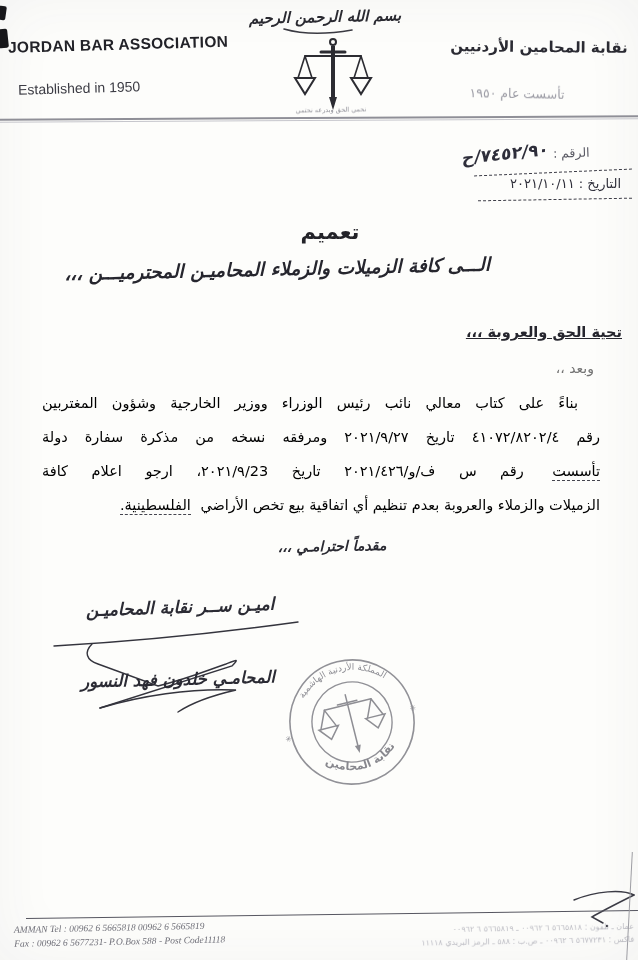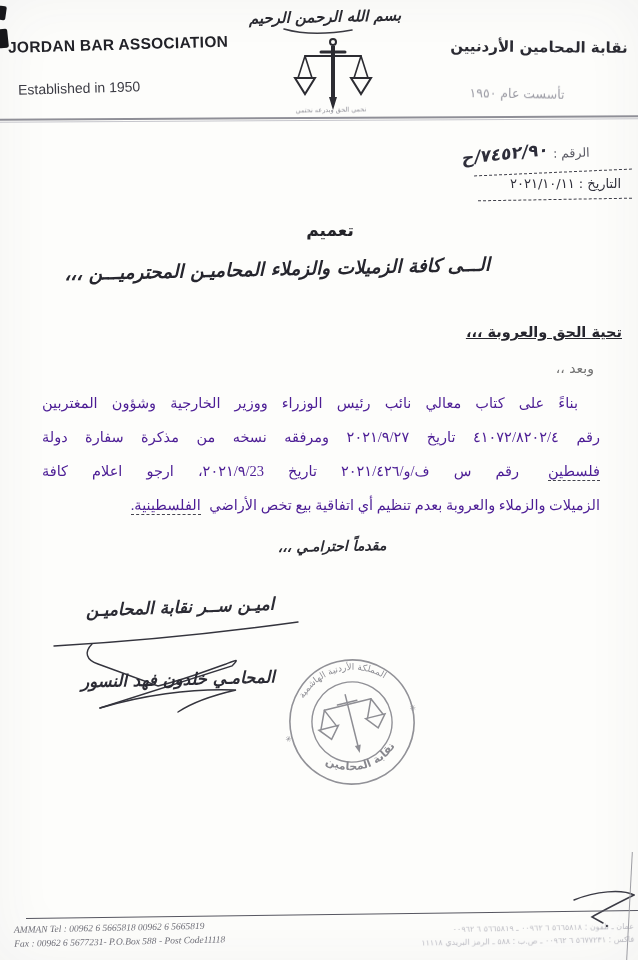--- a/index.html
+++ b/index.html
@@ -58,30 +58,30 @@
     transform: rotate(-4deg) skewX(-10deg); letter-spacing: 1px;
   }
   .ref-date { left: 478px; top: 176px; width: 152px; text-align: left; color: #2f2f3a; font-size: 13px; margin-left: 32px; }
   .dash-u { border-bottom: 1.6px dashed #3e3e48; }
   .u-num { left: 474px; top: 172px; width: 158px; transform: rotate(-2.5deg); }
   .u-date { left: 478px; top: 199px; width: 154px; transform: rotate(-1deg); }
 
   
   .title {
     left: 230px; top: 220px; width: 200px; text-align: center;
-    font-size: 17px; font-weight: bold; letter-spacing: 1px; color: #232329;
+    font-size: 21px; font-weight: bold; letter-spacing: 1px; color: #232329;
   }
   .addressee {
     left: 100px; top: 258px; width: 390px; text-align: center;
     font-size: 18.5px; font-weight: bold; font-style: italic; color: #26262e;
     transform: rotate(-1.3deg);
   }
   .greeting { right: 16px; top: 324px; font-size: 14.5px; font-weight: bold; color: #26262e; text-decoration: underline; }
   .opening { right: 44px; top: 360px; font-size: 14px; color: #737373; }
-  .body-text { left: 42px; top: 386px; width: 558px; color: #4c1d95; font-size: 14.5px; font-family: Liberation Serif, serif; }
+  .body-text { left: 42px; top: 386px; width: 558px; color: #000000; font-size: 14.5px; }
   .bline { height: 34px; line-height: 34px; direction: rtl; }
   .bline.just { text-align: justify; text-align-last: justify; }
   .bline span:first-child { margin-inline-end: 5px; }
   .indent { text-indent: 22px; }
   .du { border-bottom: 1.6px dashed #45454f; padding-bottom: 1px; }
   .closing {
     left: 262px; top: 538px; width: 140px; text-align: center;
     font-size: 14px; font-weight: bold; font-style: italic; color: #2a2a32;
     transform: rotate(-1deg); white-space: nowrap;
   }
@@ -165,21 +165,21 @@
 
   <div class="abs title ar">تعميم</div>
   <div class="abs addressee ar nowrap">الـــى كافة الزميلات والزملاء المحاميـن المحترميـــن ،،،</div>
   <div class="abs greeting ar nowrap">تحية الحق والعروبة ،،،</div>
   <div class="abs opening ar nowrap">وبعد ،،</div>
 
   <div class="abs body-text">
     <div class="bline just indent">بناءً على كتاب معالي نائب رئيس الوزراء ووزير الخارجية وشؤون المغتربين</div>
     <div class="bline just">رقم ٤١٠٧٢/٨٢٠٢/٤ تاريخ ٢٠٢١/٩/٢٧ ومرفقه نسخه من مذكرة سفارة دولة</div>
     <div class="bline just">
-      <span class="du">فلسطين</span>
+      <span class="du">تأسست</span>
       <span>رقم س ف/و/٢٠٢١/٤٢٦ تاريخ ٢٠٢١/٩/23، ارجو اعلام كافة</span>
     </div>
     <div class="bline">
       <span>الزميلات والزملاء والعروبة بعدم تنظيم أي اتفاقية بيع تخص الأراضي</span>
       <span class="du">الفلسطينية.</span>
     </div>
   </div>
 
   <div class="abs closing ar">مقدماً احترامـي ،،،</div>
 

